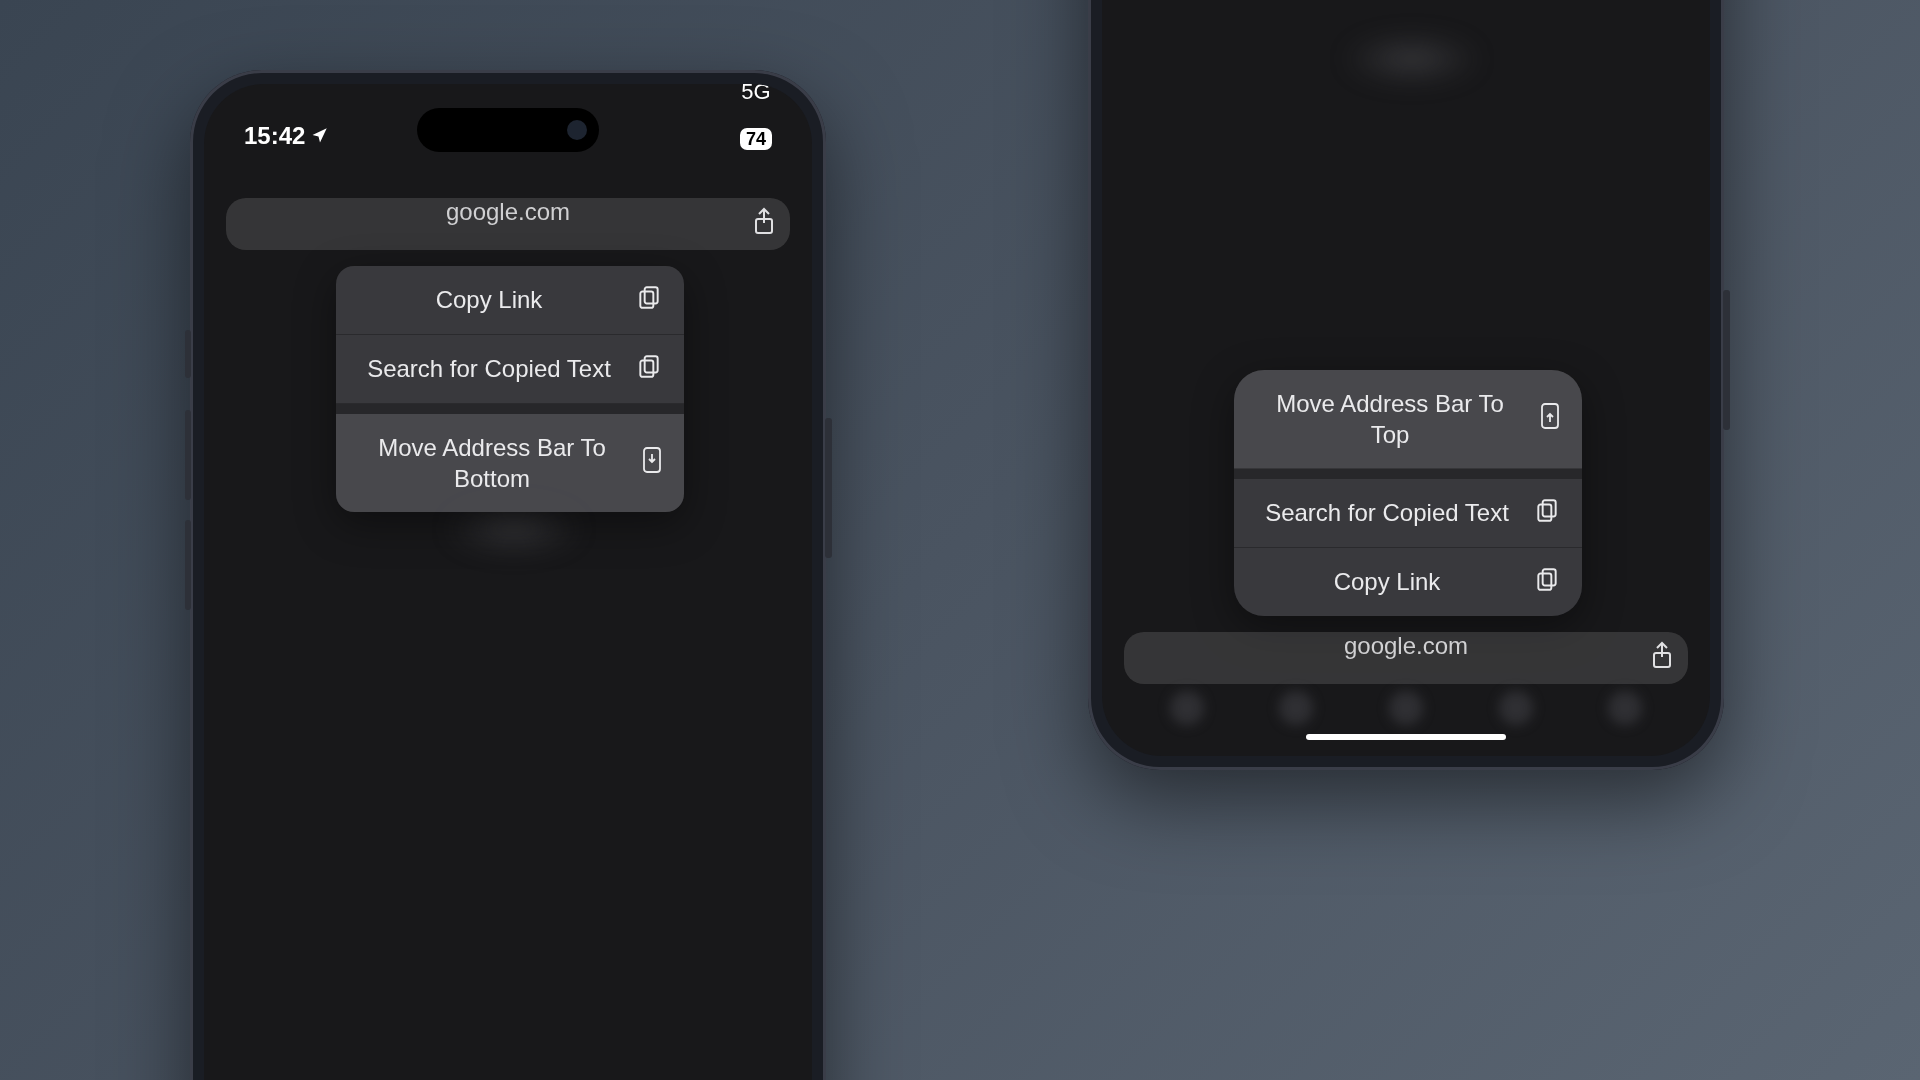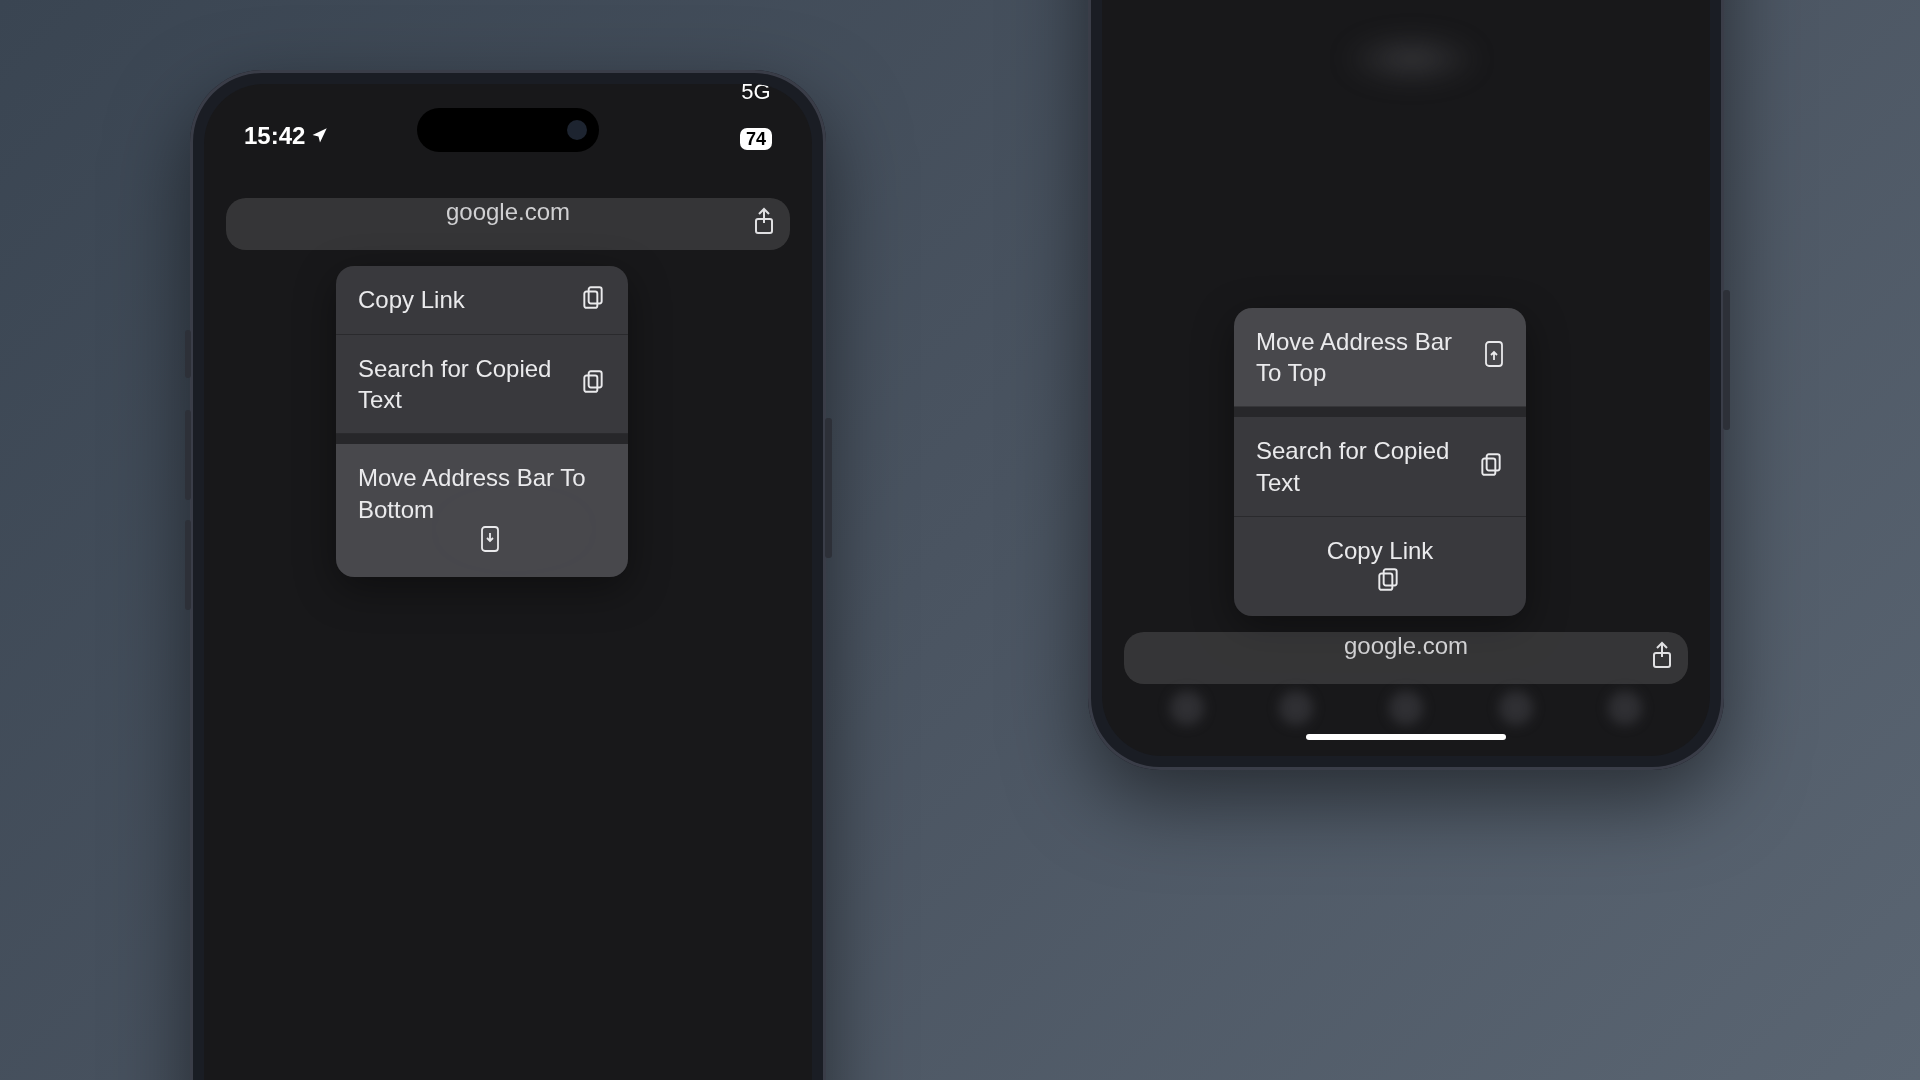--- a/index.html
+++ b/index.html
@@ -120,43 +120,44 @@
       right: 14px;
       top: 50%;
       transform: translateY(-50%);
       color: #e0e0e2;
     }
     .menu {
       position: absolute;
       background: rgba(58,58,62,0.96);
       border-radius: 18px;
       overflow: hidden;
-      width: 292px;
+      width: 348px;
       box-shadow: 0 12px 40px rgba(0,0,0,0.4);
+      text-align: center;
     }
     .menu.top-menu { top: 182px; left: 132px; }
-    .menu.bottom-menu { bottom: 140px; left: 132px; }
+    .menu.bottom-menu { bottom: 140px; left: 132px; border-radius: 30px; }
     .menu-item {
       display: flex;
       align-items: center;
       justify-content: space-between;
       padding: 18px 22px;
       color: #eaeaec;
       font-size: 24px;
       border-bottom: 1px solid rgba(0,0,0,0.25);
       cursor: pointer;
     }
     .menu-item.highlighted {
       background: rgba(255,255,255,0.08);
     }
     .menu-section-gap {
       height: 10px;
       background: rgba(0,0,0,0.3);
     }
-    .menu-item:last-child { border-bottom: none; flex-direction: column; }
+    .menu-item:last-child { border-bottom: none; }
     .menu-label { flex: 1; line-height: 1.3; }
     .menu-icon { flex-shrink: 0; margin-left: 16px; }
     .home-indicator {
       position: absolute;
       bottom: 16px;
       left: 50%;
       transform: translateX(-50%);
       width: 200px;
       height: 6px;
       background: #fff;

